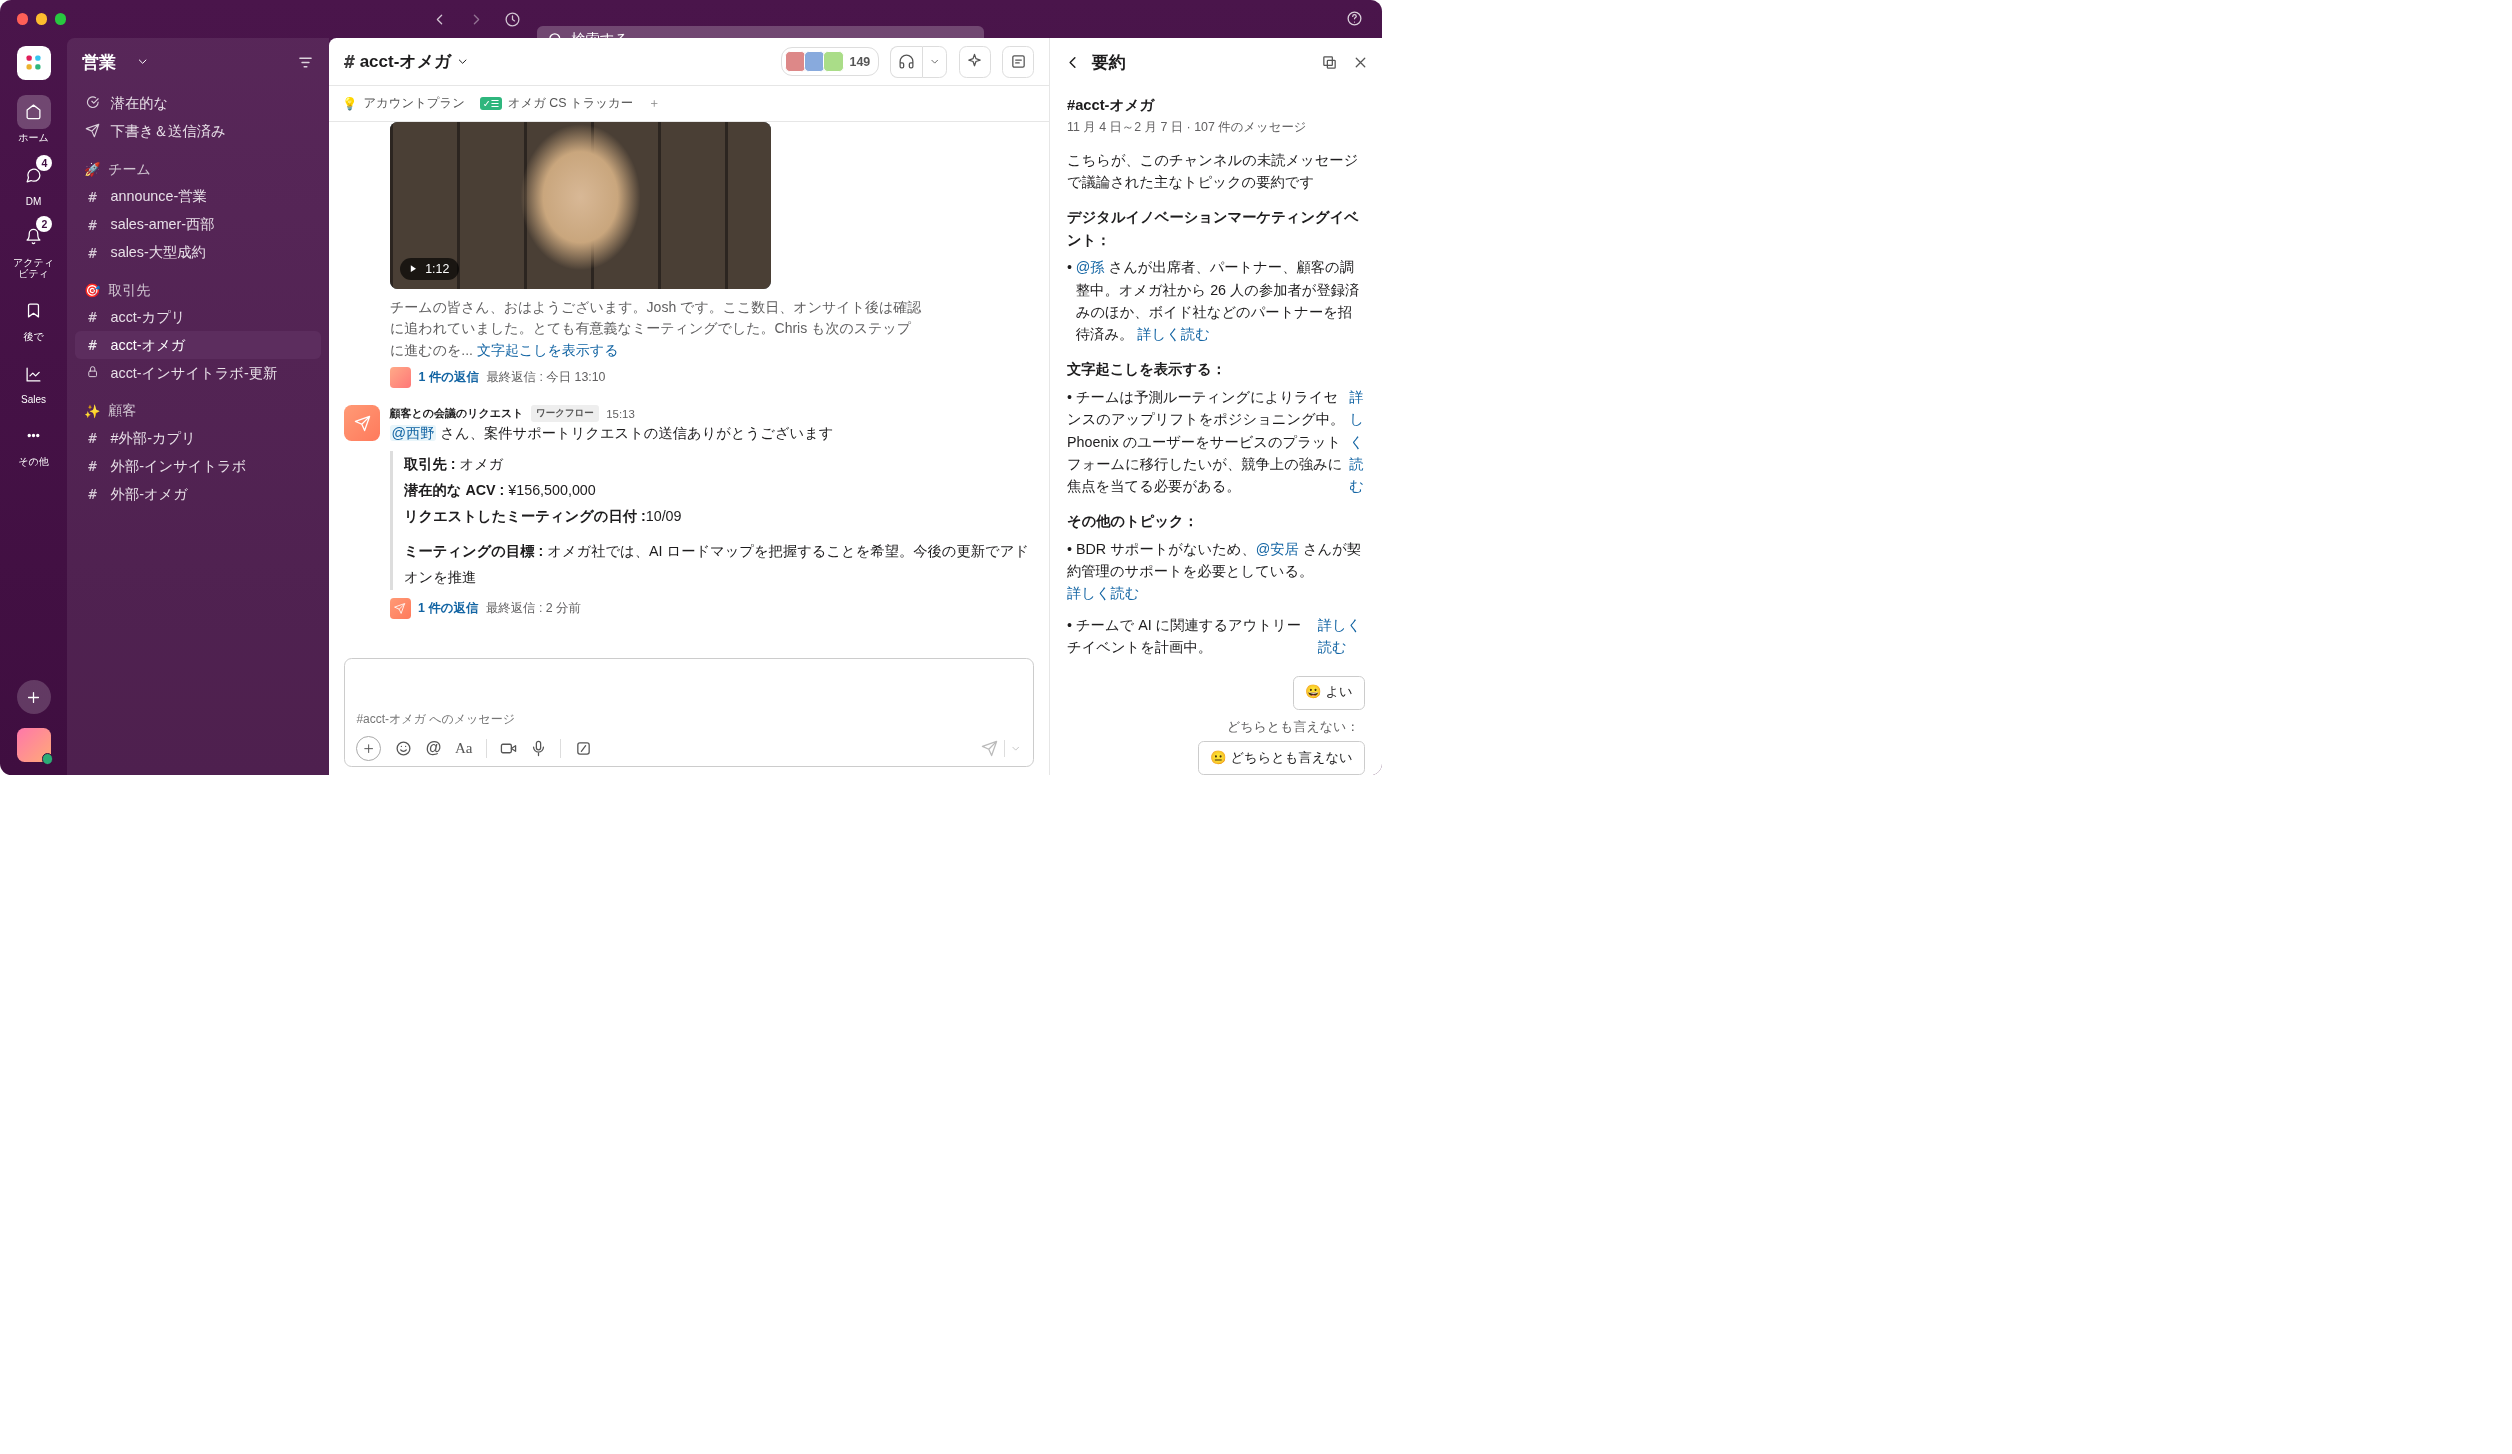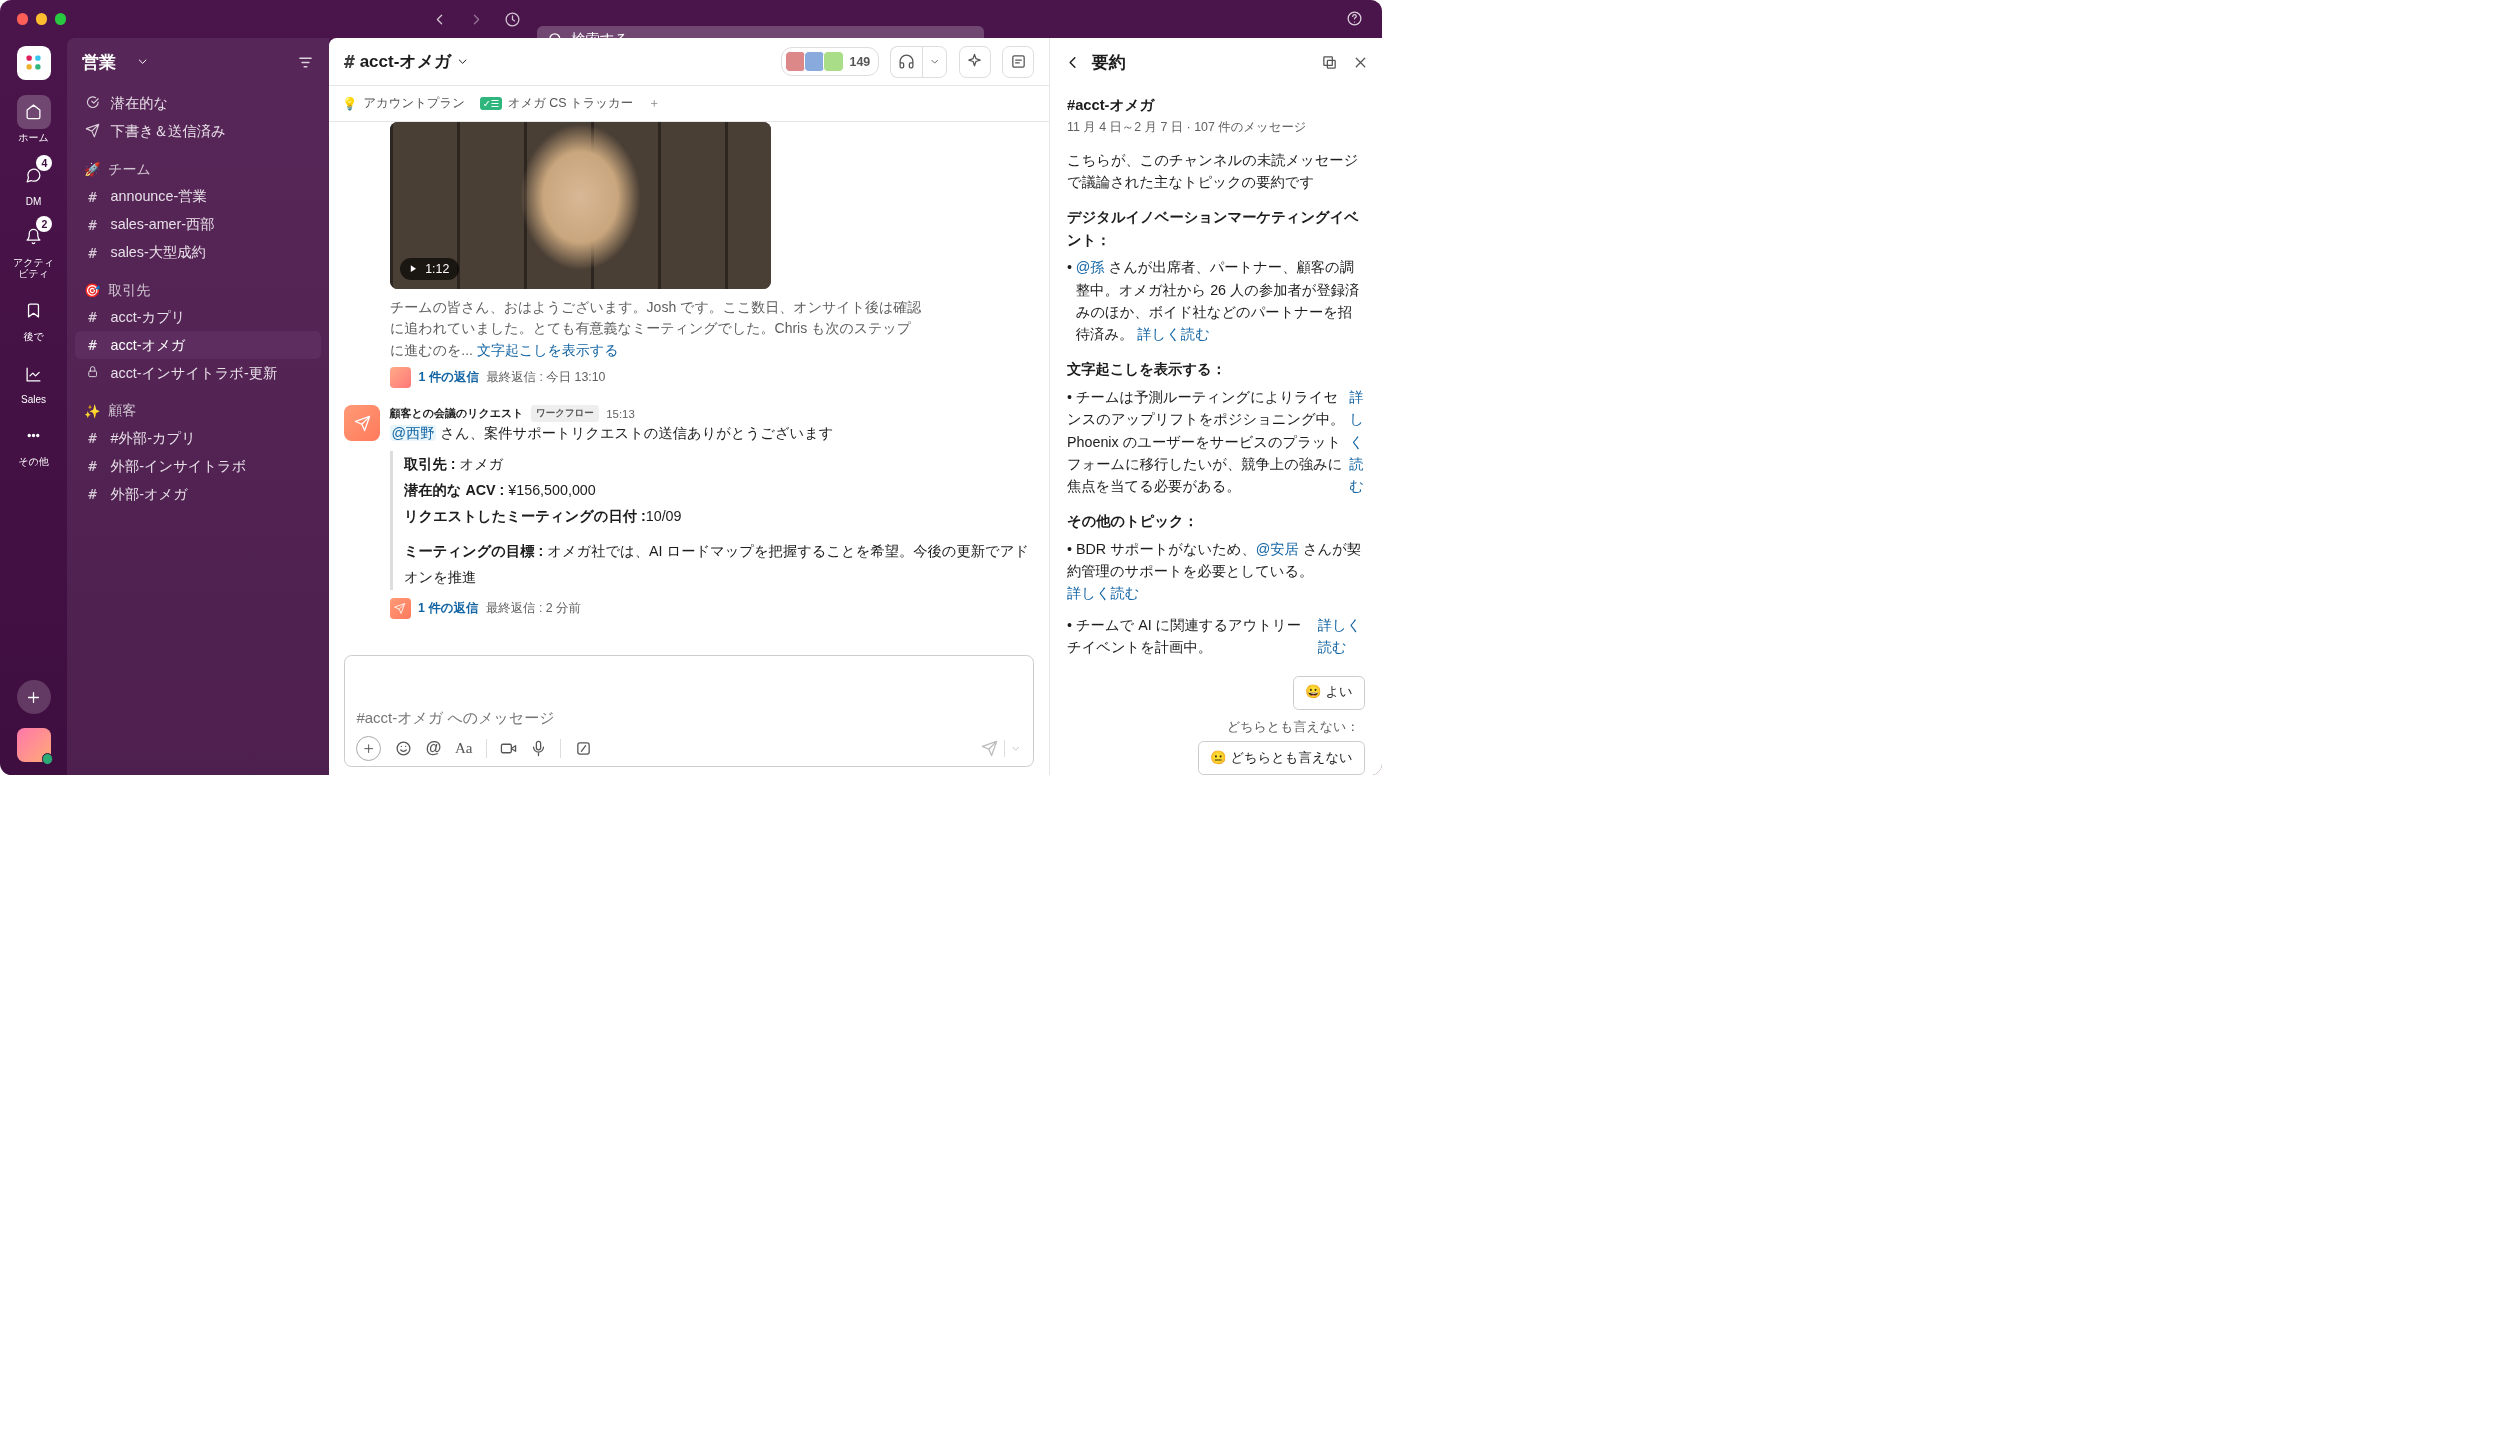--- a/index.html
+++ b/index.html
@@ -68,21 +68,21 @@
 .wf-tag { background: #eee; color: #555; font-size: 9.5px; padding: 1.9px 4.8px; border-radius: 2.9px; font-weight: 700; }
 .msg-time { color: #616061; font-size: 11.4px; }
 .msg-text { margin-top: 1.9px; font-size: 14.3px; }
 .mention { color: #1264a3; background: #e8f5fa; padding: 0 1.9px; border-radius: 2.9px; }
 .wf-block { border-left: 3.8px solid #ddd; padding-left: 11.4px; margin-top: 7.6px; font-size: 14.3px; line-height: 1.85; }
 .wf-block b { font-weight: 700; }
 .thread2 { margin-top: 7.6px; display: flex; align-items: center; gap: 7.6px; font-size: 12.4px; }
 .thread2 .av { width: 21px; height: 21px; border-radius: 3.8px; background: linear-gradient(135deg,#ff9a76,#ff7a5c); display:flex;align-items:center;justify-content:center; }
 .composer-wrap { padding: 0 15px 7.6px; }
 .composer { border: 1px solid #ccc; border-radius: 7.6px; padding: 9.5px 11.4px 5.7px; }
-.composer input { width: 100%; border: none; outline: none; font-size: 15px; color: #4c1d95; margin-top: 44px; }
+.composer input { width: 100%; border: none; outline: none; font-size: 12px; color: #4c1d95; margin-top: 44px; }
 .composer-tb { display: flex; align-items: center; gap: 13.3px; margin-top: 9.5px; color: #555; }
 .ctb { width: 17px; height: 17px; cursor: pointer; display: flex; align-items: center; justify-content: center; }
 .ctb.plus { width: 25px; height: 25px; border: 1px solid #aaa; border-radius: 50%; }
 .divider { width: 1px; height: 19px; background: #ddd; }
 .ctb-r { margin-left: auto; display: flex; align-items: center; gap: 5.7px; color: #bbb; }
 .panel { width: 333px; border-left: 1px solid #e6e6e6; display: flex; flex-direction: column; }
 .pn-head { height: 48px; display: flex; align-items: center; padding: 0 13.3px; gap: 9.5px; font-size: 17px; font-weight: 900; }
 .pn-head-r { margin-left: auto; display: flex; gap: 13.3px; color: #555; }
 .pn-body { flex: 1; overflow-y: auto; padding: 7.6px 17px 15px; font-size: 14.3px; line-height: 1.55; }
 .pn-title { font-weight: 900; font-size: 14.7px; margin-bottom: 1.9px; }

